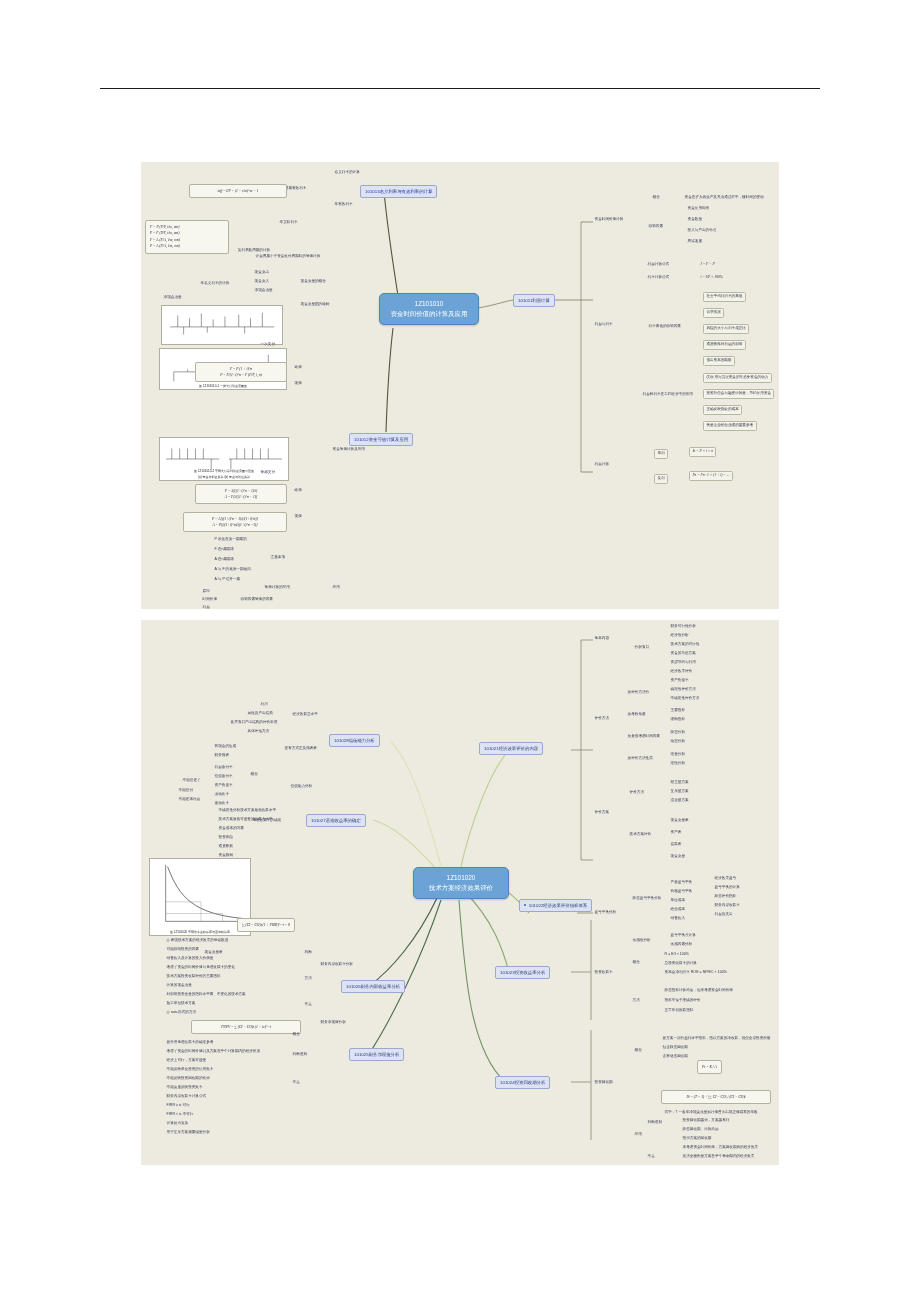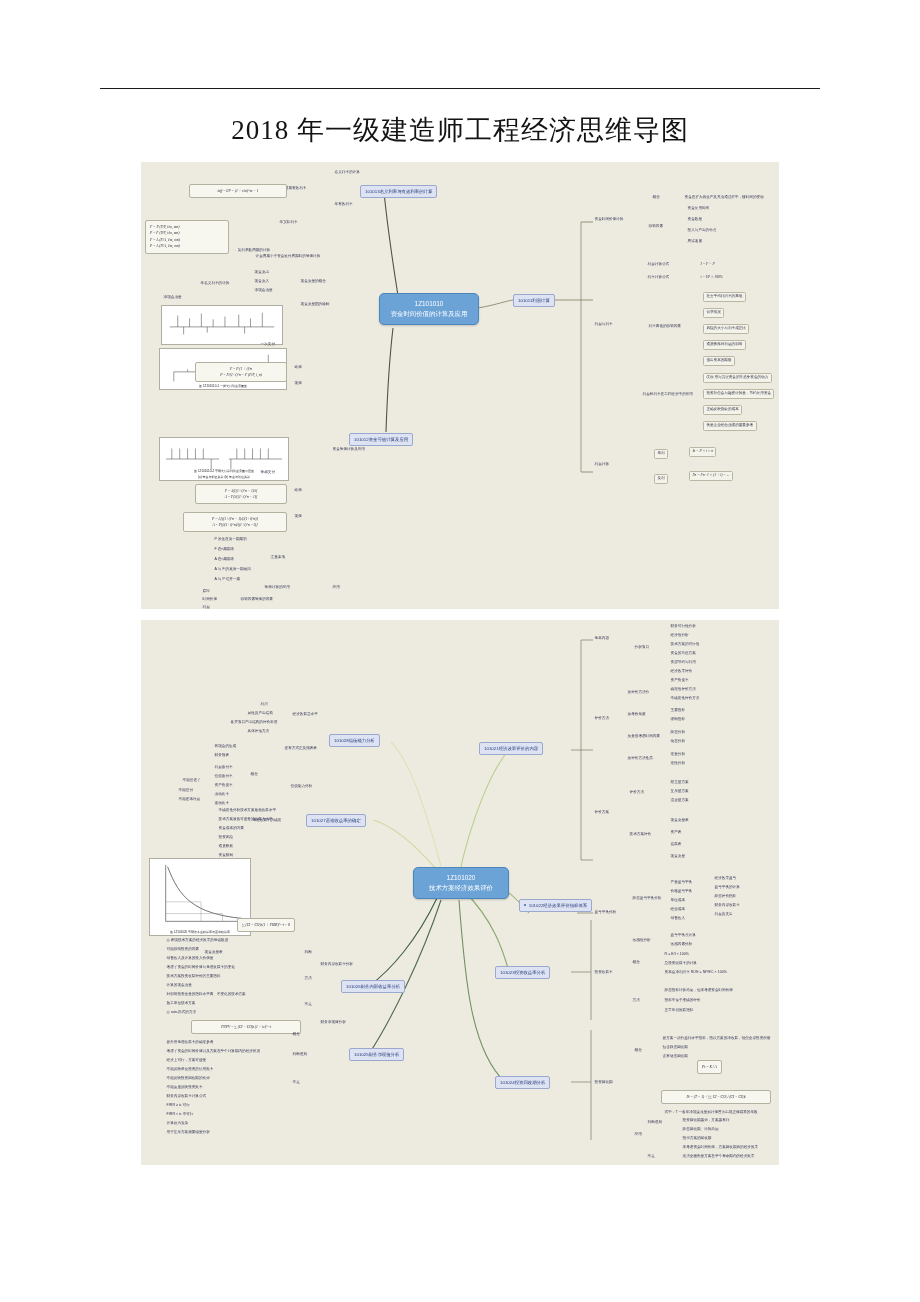--- a/index.html
+++ b/index.html
@@ -112,21 +112,20 @@
   }
   .eq{font-family:"Liberation Serif","DejaVu Serif",serif;font-style:italic;}
 </style>
 </head>
 <body>
 
 <div class="page">
 
   <div class="top-rule"></div>
 
-  <div class="doc-title">2018 年一级建造师工程经济思维导图</div>
 
   <div class="map" id="map1">
 
     <svg viewBox="0 0 638 447" preserveAspectRatio="none">
       <g fill="none" stroke="#7d7a63" stroke-width="0.8">
 
         <path d="M322 148 C 350 145, 360 140, 372 138"></path>
 
         <path d="M258 140 C 250 90, 245 50, 243 30" stroke="#55523f" stroke-width="1.1"></path>
 

